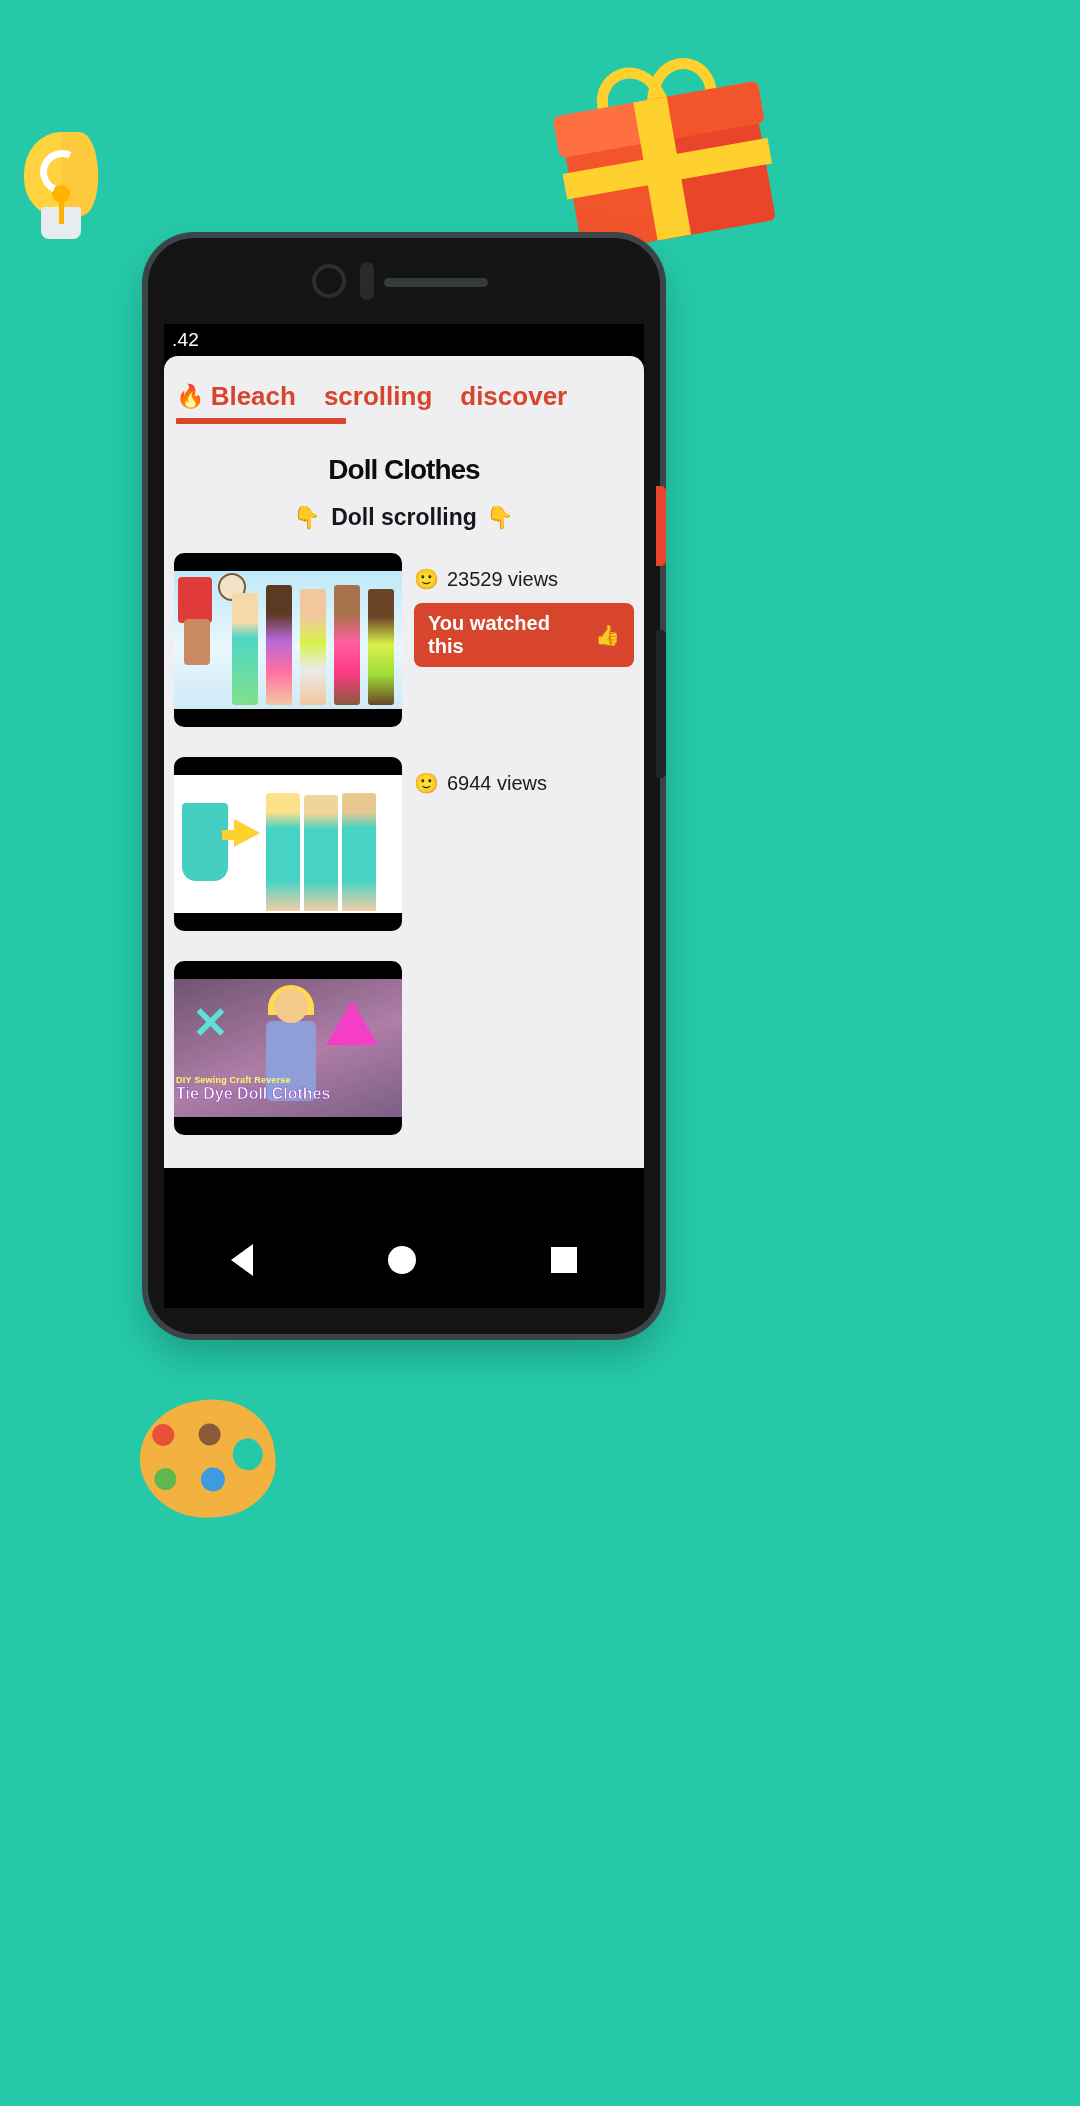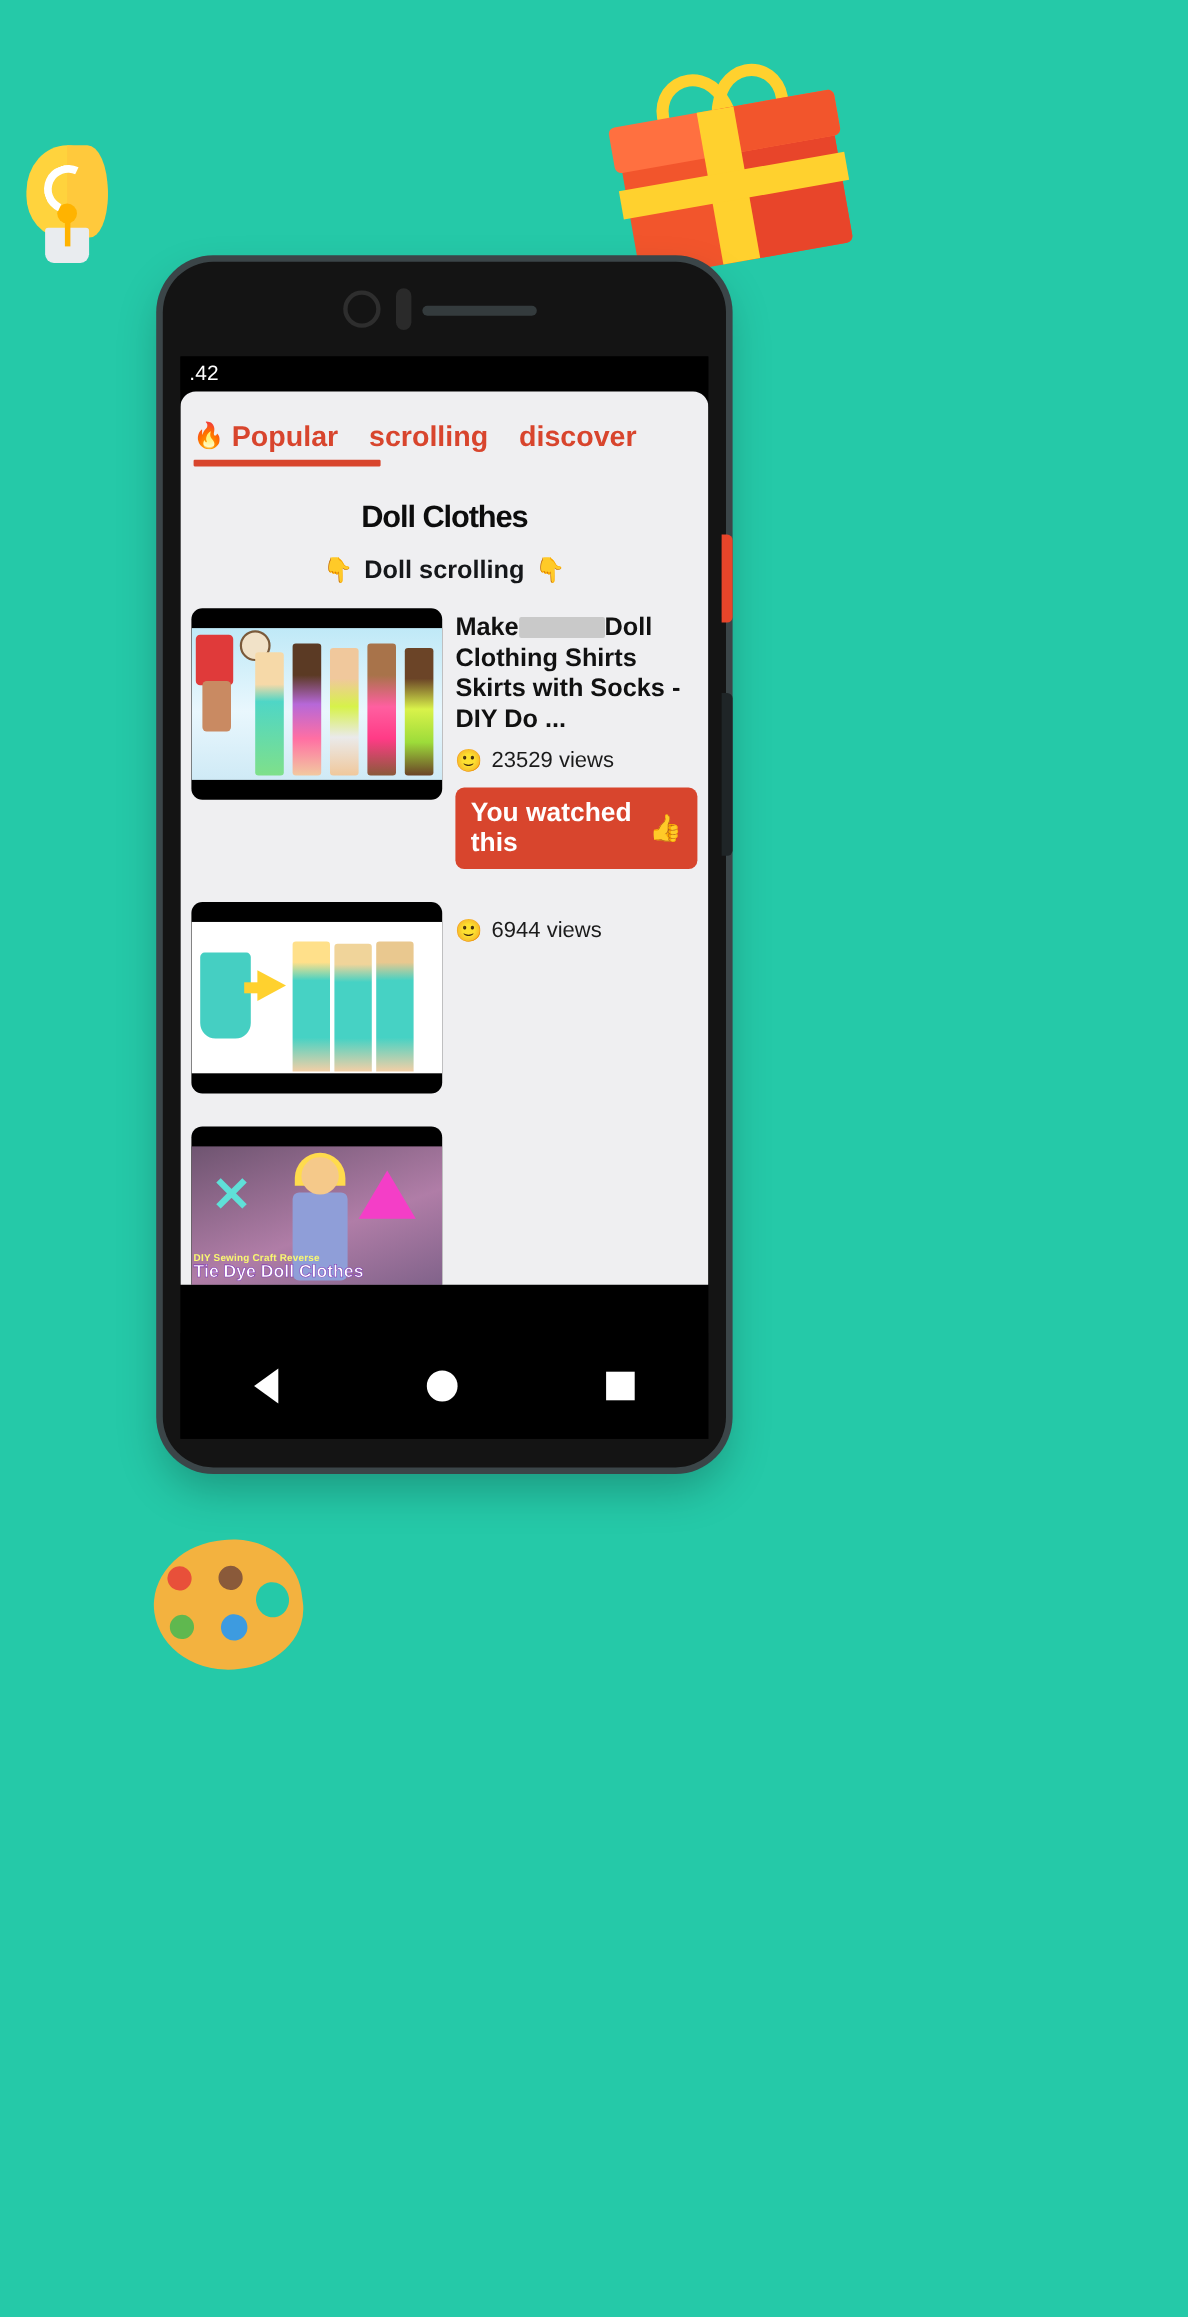--- a/index.html
+++ b/index.html
@@ -201,21 +201,21 @@
     background:#c9c9c9; border-radius:2px;
     height:19px; width:78px;
   }
   .views{
     margin-top:12px; font-size:20px; color:#1b1b1b;
     display:flex; align-items:center; gap:8px;
   }
   .watched{
     display:inline-flex; align-items:center; gap:8px;
     margin-top:12px; background:#d8452d; color:#fff;
-    font-size:24px; font-weight:bold;
+    font-size:20px; font-weight:bold;
     padding:9px 14px; border-radius:8px;
   }
 
   
   .t1{ background:linear-gradient(180deg,#bfe9f7 0%,#e9f7fd 55%,#cfeaf6 100%); height:100%; position:relative; }
   .doll{ position:absolute; bottom:4px; border-radius:3px; }
   .t1 .sc{ position:absolute; left:4px; top:6px; width:34px; height:46px; background:#e03a3a; border-radius:4px; }
   .t1 .sc2{ position:absolute; left:10px; top:48px; width:26px; height:46px; background:#c98a62; border-radius:4px; }
   .t1 .badge{ position:absolute; left:44px; top:2px; width:24px; height:24px; border-radius:50%; background:#f1e2c8; border:2px solid #7a5a3a; }
 
@@ -295,21 +295,21 @@
 
       <div class="statusbar">
         <span>.42</span>
       </div>
 
       <div class="appscreen">
 
         <div class="tabbar">
           <div class="tab active">
             <span class="fire">🔥</span>
-            <span>Popular</span>
+            <span>Bleach</span>
           </div>
           <div class="tab">
             <span>scrolling</span>
           </div>
           <div class="tab">
             <span>discover</span>
           </div>
         </div>
         <div class="tab-underline"></div>
 
@@ -332,23 +332,20 @@
                   <div class="sc2"></div>
                   <div class="doll" style="left:58px;width:26px;height:112px;background:linear-gradient(180deg,#f6d9a8 26%,#4fd6c6 40%,#7fe08a 100%)"></div>
                   <div class="doll" style="left:92px;width:26px;height:120px;background:linear-gradient(180deg,#5b3a24 24%,#b668d8 46%,#ff6fa3 72%,#f2c9a0 100%)"></div>
                   <div class="doll" style="left:126px;width:26px;height:116px;background:linear-gradient(180deg,#f0c89c 24%,#d7f24a 46%,#eaeaea 70%,#f0c89c 100%)"></div>
                   <div class="doll" style="left:160px;width:26px;height:120px;background:linear-gradient(180deg,#a8734a 24%,#ff5fa0 48%,#ff3b86 72%,#8a5a3a 100%)"></div>
                   <div class="doll" style="left:194px;width:26px;height:116px;background:linear-gradient(180deg,#6b4427 24%,#d9f24a 48%,#9ddc3a 74%,#6b4427 100%)"></div>
                 </div>
               </div>
             </div>
             <div class="meta">
-              <div class="vtitle">
-                <span>Make</span><span class="redact"></span><span>Doll Clothing Shirts Skirts with Socks - DIY Do ...</span>
-              </div>
               <div class="views">
                 <span>🙂</span>
                 <span>23529 views</span>
               </div>
               <div class="watched">
                 <span>You watched this</span>
                 <span>👍</span>
               </div>
             </div>
           </div>

